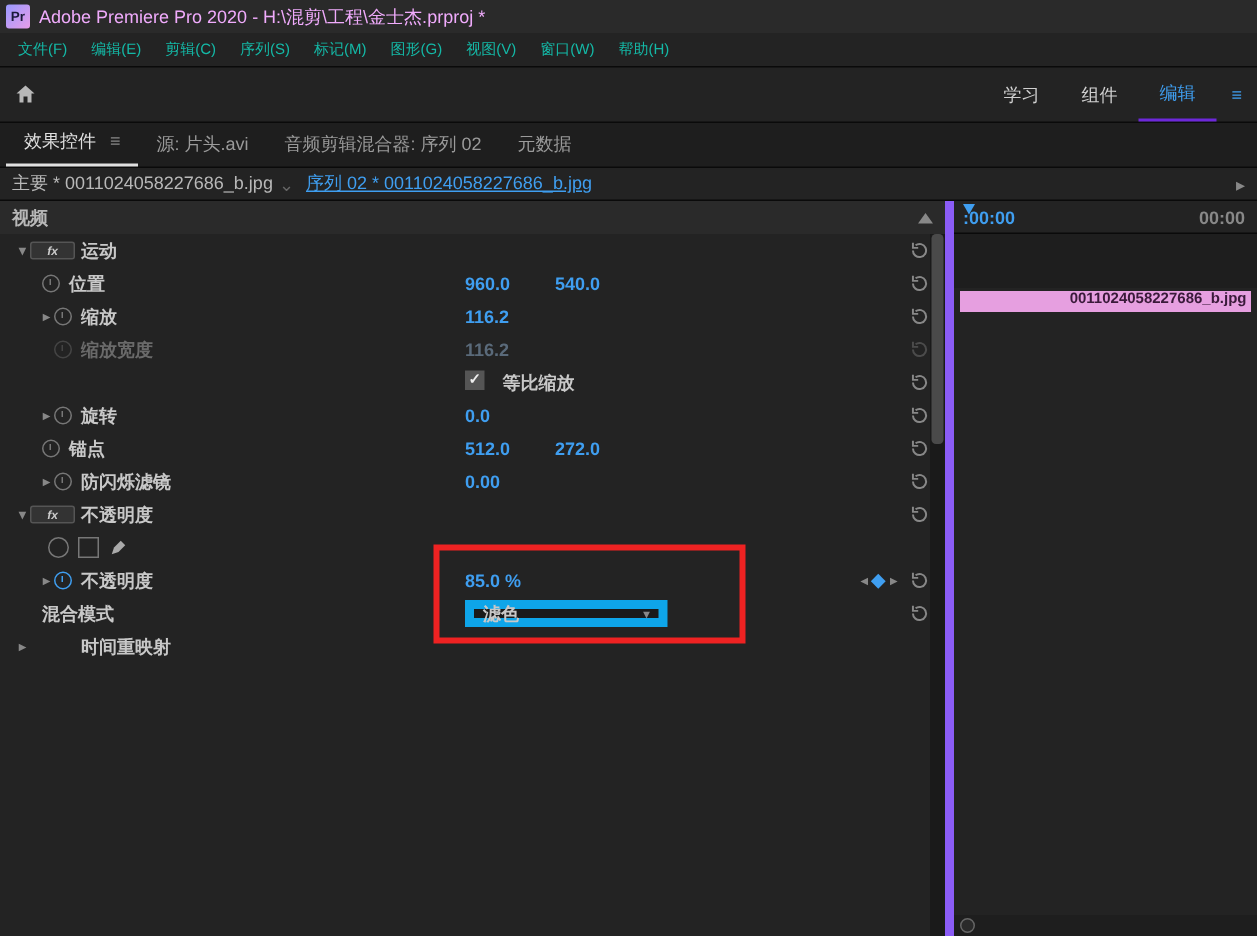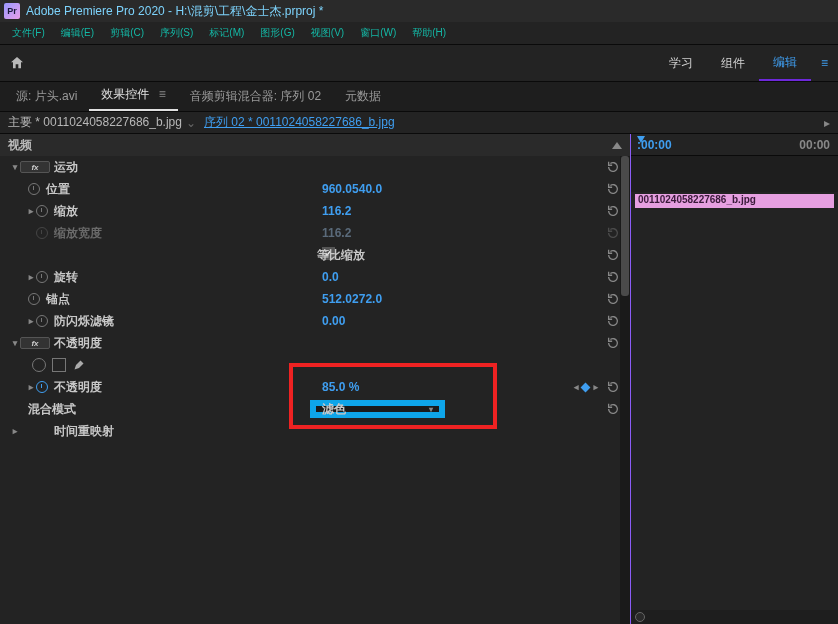--- a/index.html
+++ b/index.html
@@ -1,21 +1,21 @@
 <!DOCTYPE html>
 <html><head>
 <meta charset="utf-8">
 <style>
 * { margin: 0; padding: 0; box-sizing: border-box; font-family: "Microsoft YaHei", Arial, sans-serif; }
 body { background: #1e1e1e; color: #b8b8b8; font-size: 12px; width: 838px; height: 624px; overflow: hidden; position: relative; }
 
 
 .titlebar { height: 22px; background: #2a2a2a; display: flex; align-items: center; padding: 0 4px; }
 .app-icon { width: 16px; height: 16px; background: linear-gradient(135deg, #9999ff 0%, #e89de8 100%); border-radius: 2px; display: flex; align-items: center; justify-content: center; color: #1a1a3a; font-size: 9px; font-weight: bold; margin-right: 6px; }
-.title-text { color: #7dd3fc; font-size: 12px; }
+.title-text { color: #f0abfc; font-size: 12px; }
 
 
 .menubar { height: 22px; background: #232323; display: flex; align-items: center; padding: 0 4px; }
 .menubar span { padding: 0 8px; color: #14b8a6; cursor: pointer; font-size: 10px; }
 
 
 .wsbar { height: 38px; background: #232323; border-top: 1px solid #0a0a0a; border-bottom: 1px solid #0a0a0a; display: flex; align-items: center; }
 .home-btn { width: 34px; height: 38px; display: flex; align-items: center; justify-content: center; color: #b8b8b8; cursor: pointer; }
 .home-btn svg { width: 16px; height: 16px; fill: #b8b8b8; }
 .wsbar-right { margin-left: auto; display: flex; align-items: center; height: 100%; }
@@ -32,40 +32,40 @@
 
 .crumbrow { height: 22px; display: flex; align-items: center; padding: 0 8px; background: #232323; border-bottom: 1px solid #0a0a0a; }
 .crumb-plain { color: #b8b8b8; }
 .crumb-link { color: #3f9ef0; text-decoration: underline; cursor: pointer; margin-left: 4px; }
 .crumb-chev { margin: 0 4px; color: #666; }
 .crumbrow .playhead { margin-left: auto; color: #888; cursor: pointer; }
 
 
 .mainsplit { display: flex; height: 490px; font-weight: bold; }
 .left { width: 630px; background: #232323; overflow: hidden; position: relative; display: flex; flex-direction: column; }
-.right { flex: 1; background: #1e1e1e; border-left: 1px solid #8b5cf6; display: flex; flex-direction: column; }
+.right { flex: 1; background: #1e1e1e; border-left: 6px solid #8b5cf6; display: flex; flex-direction: column; text-align: right; }
 
 
 .sechead { height: 22px; display: flex; align-items: center; padding: 0 8px; background: #2a2a2a; color: #b8b8b8; }
 .sechead .arrow-tri { margin-left: auto; width: 0; height: 0; border-left: 5px solid transparent; border-right: 5px solid transparent; border-bottom: 7px solid #888; cursor: pointer; }
 
 
 .proprow { height: 22px; display: flex; align-items: center; position: relative; }
 .indent0 { padding-left: 10px; }
 .indent1 { padding-left: 26px; }
 .indent2 { padding-left: 28px; }
 .twist { width: 10px; display: inline-flex; justify-content: center; color: #888; cursor: pointer; font-size: 9px; }
 .fxbadge { display: inline-flex; align-items: center; justify-content: center; width: 30px; height: 12px; background: #333; border: 1px solid #555; border-radius: 2px; font-size: 8px; font-style: italic; margin-right: 4px; color: #ccc; text-align: right; }
 .stopwatch { display: inline-block; width: 12px; height: 12px; border: 1px solid #777; border-radius: 50%; margin-right: 6px; position: relative; }
 .stopwatch.on { border-color: #3f9ef0; }
 .stopwatch::after { content: ''; position: absolute; left: 4px; top: 2px; width: 1px; height: 4px; background: #777; }
 .stopwatch.on::after { background: #3f9ef0; }
 .pname { color: #c8c8c8; }
 .pname.dim { color: #6a6a6a; }
-.valcell { position: absolute; left: 322px; display: flex; }
+.valcell { position: absolute; left: 310px; display: flex; gap: 30px; }
 .val { color: #3f9ef0; cursor: ew-resize; }
 .val.dim { color: #5a6a7a; }
 .reset { position: absolute; right: 10px; width: 14px; height: 14px; cursor: pointer; }
 .reset svg { width: 14px; height: 14px; stroke: #888; fill: none; stroke-width: 1.5; }
 .kfnav { position: absolute; right: 32px; display: flex; align-items: center; gap: 2px; color: #888; font-size: 9px; }
 .kfnav .diamond { width: 7px; height: 7px; background: #3f9ef0; transform: rotate(45deg); margin: 0 2px; }
 
 .checkbox-sq { width: 13px; height: 13px; background: #555; display: inline-flex; align-items: center; justify-content: center; margin-right: 6px; cursor: pointer; }
 .checkbox-sq.checked::after { content: '✓'; color: #eee; font-size: 10px; }
 
@@ -122,25 +122,25 @@
   </div>
   <div class="wsbar-right">
     <div class="ws-tab">学习</div>
     <div class="ws-tab">组件</div>
     <div class="ws-tab active">编辑</div>
     <div class="ws-burger">≡</div>
   </div>
 </div>
 
 <div class="paneltabs">
-  <div class="ptab">源: 片头.avi</div>
   <div class="ptab active">
     <span>效果控件</span>
     <span class="ptbadge">≡</span>
   </div>
+  <div class="ptab">源: 片头.avi</div>
   <div class="ptab">音频剪辑混合器: 序列 02</div>
   <div class="ptab">元数据</div>
 </div>
 
 <div class="crumbrow">
   <span class="crumb-plain">主要 * 0011024058227686_b.jpg</span>
   <span class="crumb-chev">⌄</span>
   <span class="crumb-link">序列 02 * 0011024058227686_b.jpg</span>
   <span class="playhead">▸</span>
 </div>

